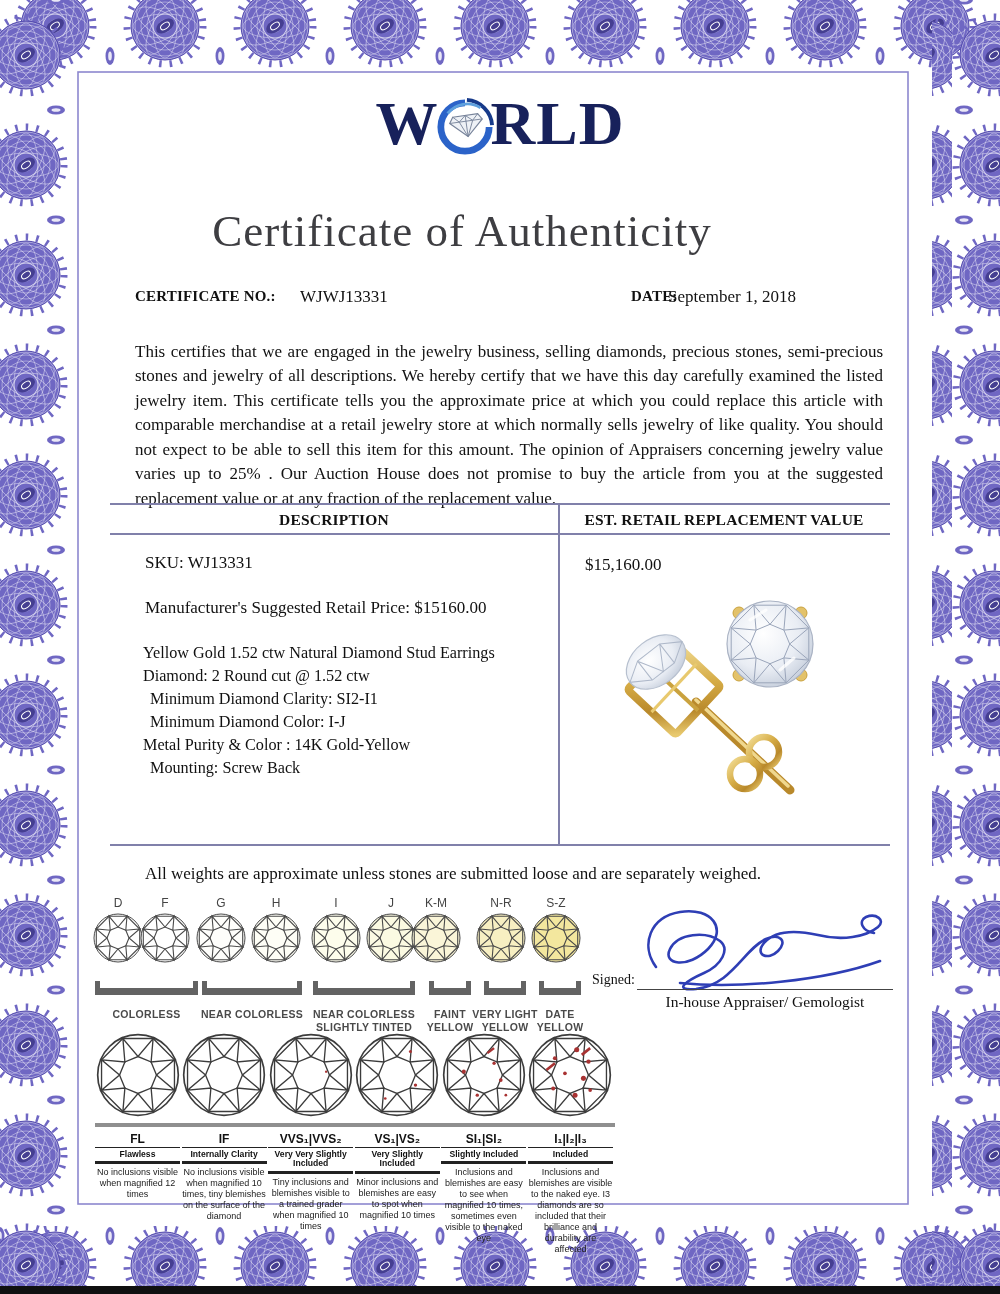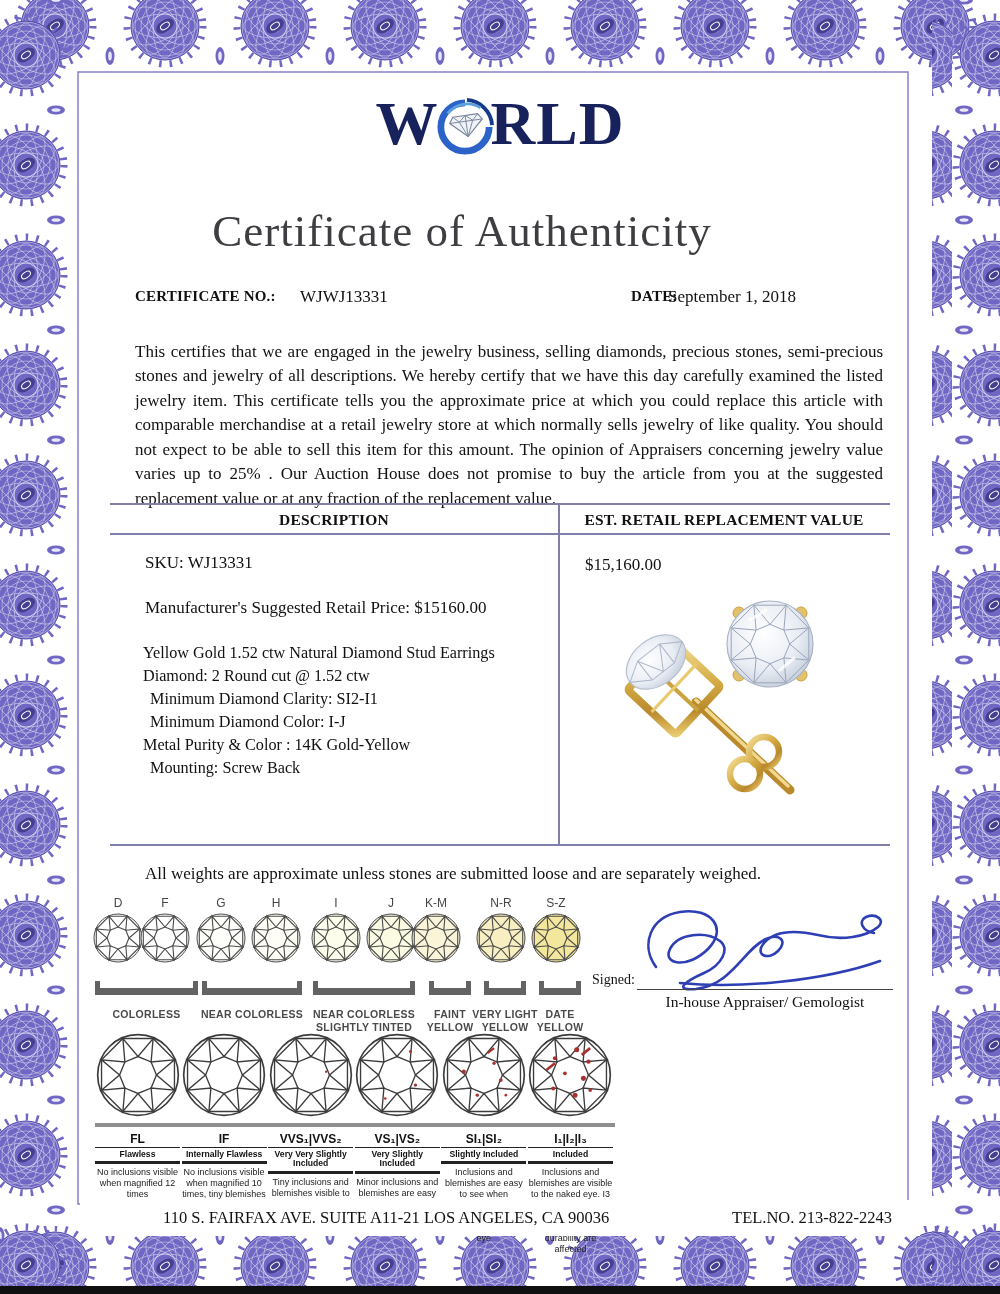--- a/index.html
+++ b/index.html
@@ -386,21 +386,21 @@
       </div>
       <div class="kbar"></div>
       <div class="kcols" style="margin-top:2px;">
         <div class="kcol">
           <div class="kcode">FL</div>
           <div class="kname">Flawless</div>
           <div class="kdesc">No inclusions visible when magnified 12 times</div>
         </div>
         <div class="kcol">
           <div class="kcode">IF</div>
-          <div class="kname">Internally Flawless</div>
+          <div class="kname">Internally Clarity</div>
           <div class="kdesc">No inclusions visible when magnified 10 times, tiny blemishes on the surface of the diamond</div>
         </div>
         <div class="kcol">
           <div class="kcode">VVS₁|VVS₂</div>
           <div class="kname">Very Very Slightly Included</div>
           <div class="kdesc">Tiny inclusions and blemishes visible to a trained grader when magnified 10 times</div>
         </div>
         <div class="kcol">
           <div class="kcode">VS₁|VS₂</div>
           <div class="kname">Very Slightly Included</div>
@@ -412,21 +412,17 @@
           <div class="kdesc">Inclusions and blemishes are easy to see when magnified 10 times, sometimes even visible to the naked eye</div>
         </div>
         <div class="kcol">
           <div class="kcode">I₁|I₂|I₃</div>
           <div class="kname">Included</div>
           <div class="kdesc">Inclusions and blemishes are visible to the naked eye. I3 diamonds are so included that their brilliance and durability are affected</div>
         </div>
       </div>
     </div>
 
-    <div class="abs footer-band">
-      <span class="footer-addr">110 S. FAIRFAX AVE. SUITE A11-21 LOS ANGELES, CA 90036</span>
-      <span class="footer-tel">TEL.NO.  213-822-2243</span>
-    </div>
 
   </div>
 
   <div class="bottom-black"></div>
 </div>
 
 </body></html>

